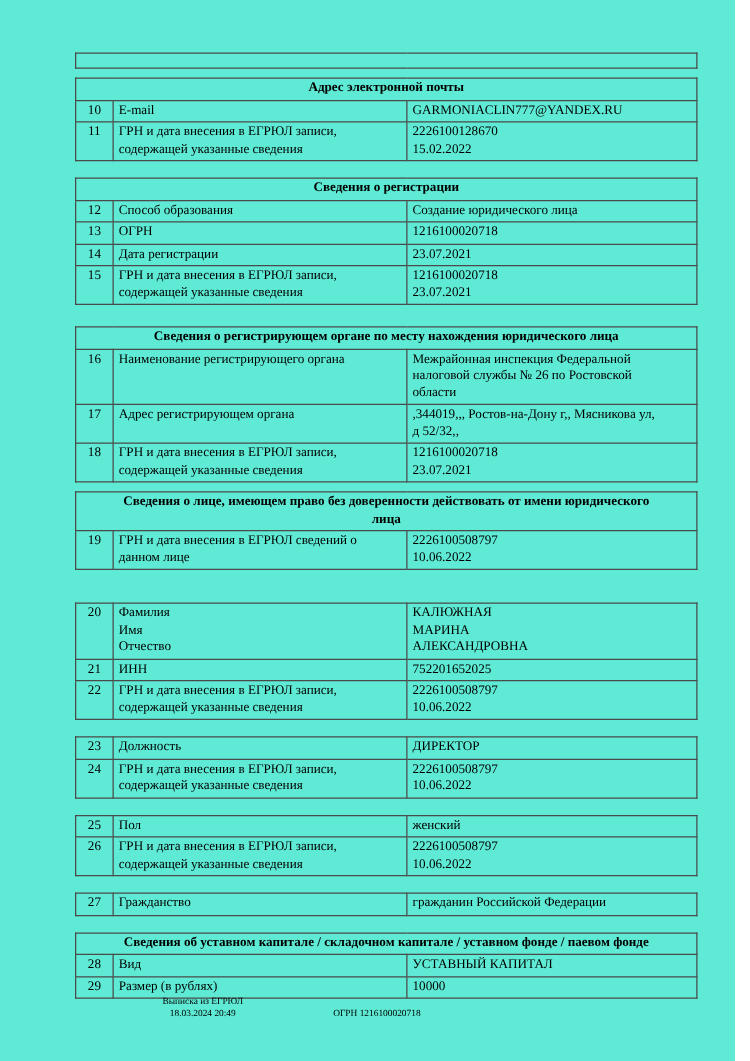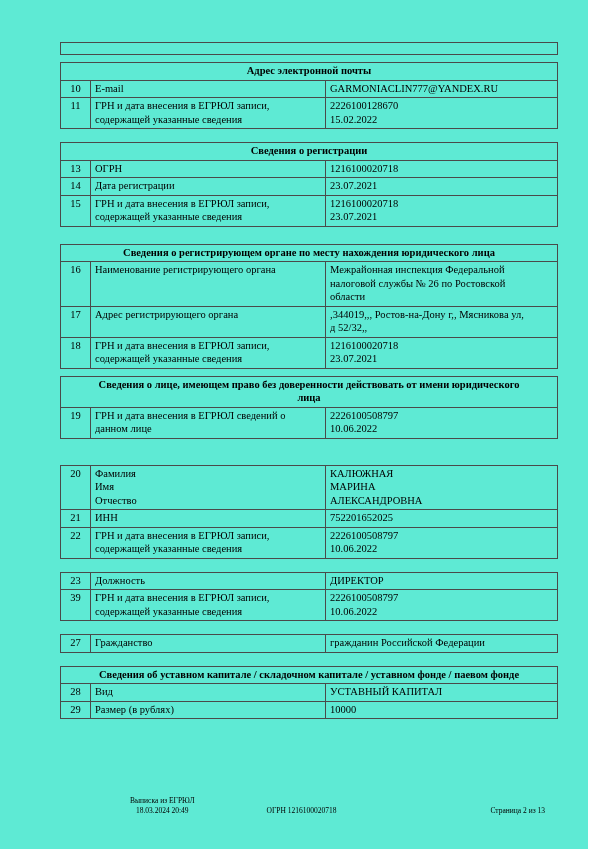--- a/index.html
+++ b/index.html
@@ -104,20 +104,25 @@
         <colgroup>
           <col class="col-num">
           <col class="col-label">
           <col class="col-value">
         </colgroup>
         <tbody>
           <tr>
             <td colspan="3" class="section-header">Сведения о регистрации</td>
           </tr>
           <tr>
+            <td class="cell num">12</td>
+            <td class="cell label">Способ образования</td>
+            <td class="cell value">Создание юридического лица</td>
+          </tr>
+          <tr>
             <td class="cell num">13</td>
             <td class="cell label">ОГРН</td>
             <td class="cell value">1216100020718</td>
           </tr>
           <tr>
             <td class="cell num">14</td>
             <td class="cell label">Дата регистрации</td>
             <td class="cell value">23.07.2021</td>
           </tr>
           <tr>
@@ -141,21 +146,21 @@
           </tr>
           <tr>
             <td class="cell num">16</td>
             <td class="cell label">Наименование регистрирующего органа</td>
             <td class="cell value">Межрайонная инспекция Федеральной
 налоговой службы № 26 по Ростовской
 области</td>
           </tr>
           <tr>
             <td class="cell num">17</td>
-            <td class="cell label">Адрес регистрирующего органа</td>
+            <td class="cell label">Адрес регистрирующем органа</td>
             <td class="cell value">,344019,,, Ростов-на-Дону г,, Мясникова ул,
 д 52/32,,</td>
           </tr>
           <tr>
             <td class="cell num">18</td>
             <td class="cell label">ГРН и дата внесения в ЕГРЮЛ записи,
 содержащей указанные сведения</td>
             <td class="cell value">1216100020718
 23.07.2021</td>
           </tr>
@@ -217,21 +222,42 @@
           <col class="col-label">
           <col class="col-value">
         </colgroup>
         <tbody>
           <tr>
             <td class="cell num">23</td>
             <td class="cell label">Должность</td>
             <td class="cell value">ДИРЕКТОР</td>
           </tr>
           <tr>
-            <td class="cell num">39</td>
+            <td class="cell num">24</td>
+            <td class="cell label">ГРН и дата внесения в ЕГРЮЛ записи,
+содержащей указанные сведения</td>
+            <td class="cell value">2226100508797
+10.06.2022</td>
+          </tr>
+        </tbody>
+      </table>
+      <table class="block" style="margin-bottom: 13px;">
+        <colgroup>
+          <col class="col-num">
+          <col class="col-label">
+          <col class="col-value">
+        </colgroup>
+        <tbody>
+          <tr>
+            <td class="cell num">25</td>
+            <td class="cell label">Пол</td>
+            <td class="cell value">женский</td>
+          </tr>
+          <tr>
+            <td class="cell num">26</td>
             <td class="cell label">ГРН и дата внесения в ЕГРЮЛ записи,
 содержащей указанные сведения</td>
             <td class="cell value">2226100508797
 10.06.2022</td>
           </tr>
         </tbody>
       </table>
       <table class="block" style="margin-bottom: 13px;">
         <colgroup>
           <col class="col-num">
@@ -269,16 +295,15 @@
         </tbody>
       </table>
     </div>
 
   <div class="footer">
     <div class="f-left">
       <div>Выписка из ЕГРЮЛ</div>
       <div>18.03.2024 20:49</div>
     </div>
     <div class="f-center">ОГРН 1216100020718</div>
-    <div class="f-right">Страница 2 из 13</div>
   </div>
 
 </div>
 
 </body></html>

